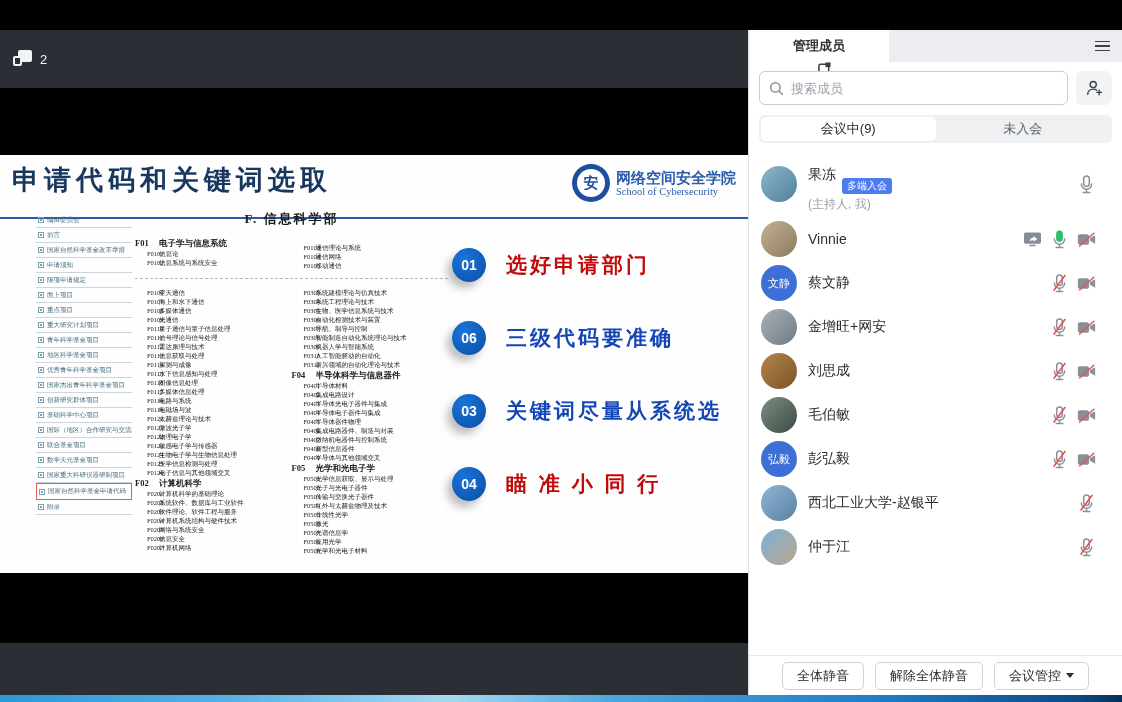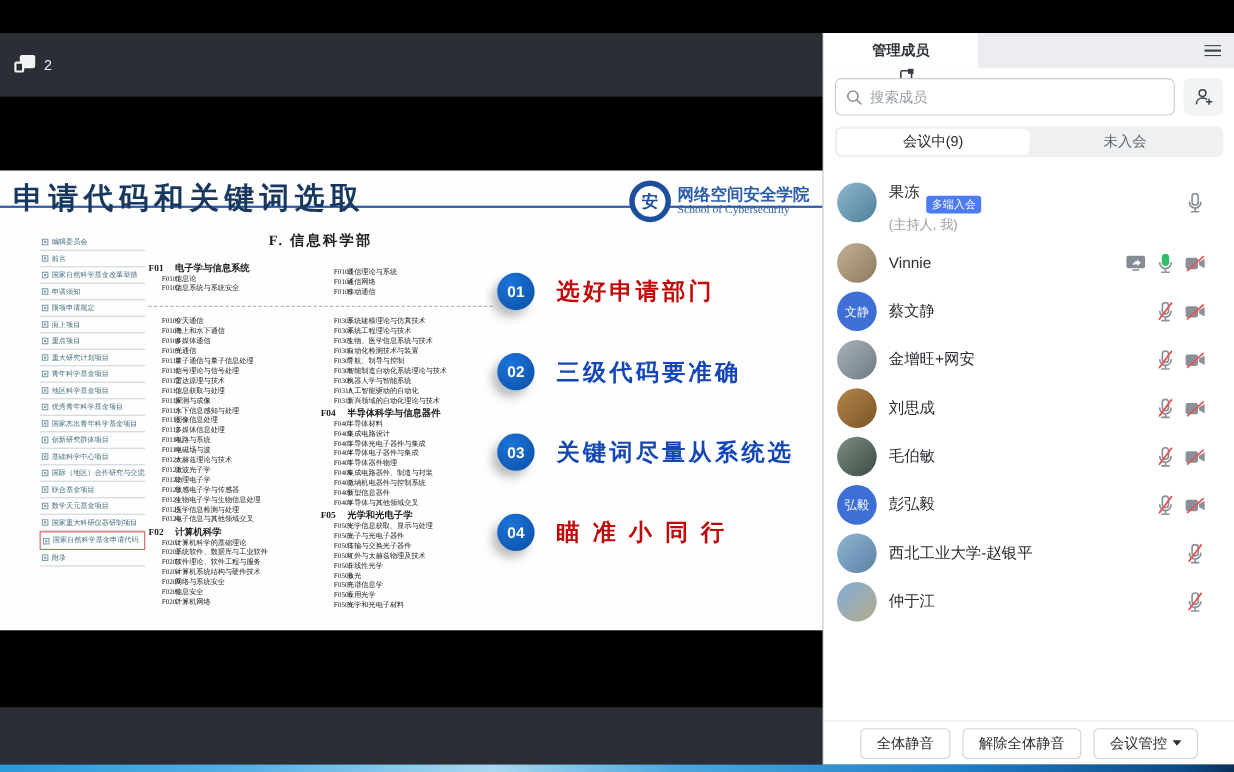--- a/index.html
+++ b/index.html
@@ -24,21 +24,21 @@
   .screens-icon { position:relative; width:20px; height:18px; margin-right:7px; }
   .screens-icon .s1 { position:absolute; left:5px; top:0; width:14px; height:12px; background:#f2f3f5; border-radius:2px; }
   .screens-icon .s2 { position:absolute; left:0; top:6px; width:9px; height:10px; background:#2b2e35; border:2px solid #f2f3f5; border-radius:2px; }
   .share-count { color:#f2f3f5; font-size:13px; }
   .black-gap-top { height:67px; background:#000; }
   .black-gap-bottom { height:70px; background:#000; }
   .bottom-bar { height:52px; background:#2b2e35; }
 
   
   .slide { height:418px; background:#fefefe; position:relative; overflow:hidden; }
-  .slide-header { display:flex; justify-content:space-between; align-items:flex-start; padding:7px 12px 0 12px; height:32px; }
+  .slide-header { display:flex; justify-content:space-between; align-items:flex-start; padding:7px 12px 0 12px; height:62px; }
   .slide-title { font-size:27px; font-weight:900; color:#17375e; letter-spacing:5px; line-height:36px; }
   .slide-logo { display:flex; align-items:center; gap:6px; padding-top:2px; }
   .emblem { width:38px; height:38px; border-radius:50%; background:#1d4f9c; position:relative; flex:none; }
   .emblem::before { content:""; position:absolute; left:5px; top:5px; right:5px; bottom:5px; background:#fff; border-radius:50%; }
   .emblem::after { content:"安"; position:absolute; left:0; top:0; right:0; bottom:0; display:flex; align-items:center; justify-content:center; color:#1d4f9c; font-size:15px; font-weight:bold; }
   .logo-cn { font-size:15px; font-weight:bold; color:#2b5cab; line-height:17px; }
   .logo-en { font-size:10.5px; color:#2b5cab; font-family:"Liberation Serif","DejaVu Serif",serif; line-height:12px; }
   .slide-rule { height:2px; background:#2e5aa8; margin:0; }
   .slide-body { position:absolute; left:0; top:50px; right:0; bottom:0; }
 
@@ -595,21 +595,21 @@
         <div class="points">
 
             <div class="point red">
 
               <span class="point-circle">01</span>
               <span class="point-text">选好申请部门</span>
             </div>
 
             <div class="point">
 
-              <span class="point-circle">02</span>
+              <span class="point-circle">06</span>
               <span class="point-text">三级代码要准确</span>
             </div>
 
             <div class="point">
 
               <span class="point-circle">03</span>
               <span class="point-text">关键词尽量从系统选</span>
             </div>
 
             <div class="point red">

